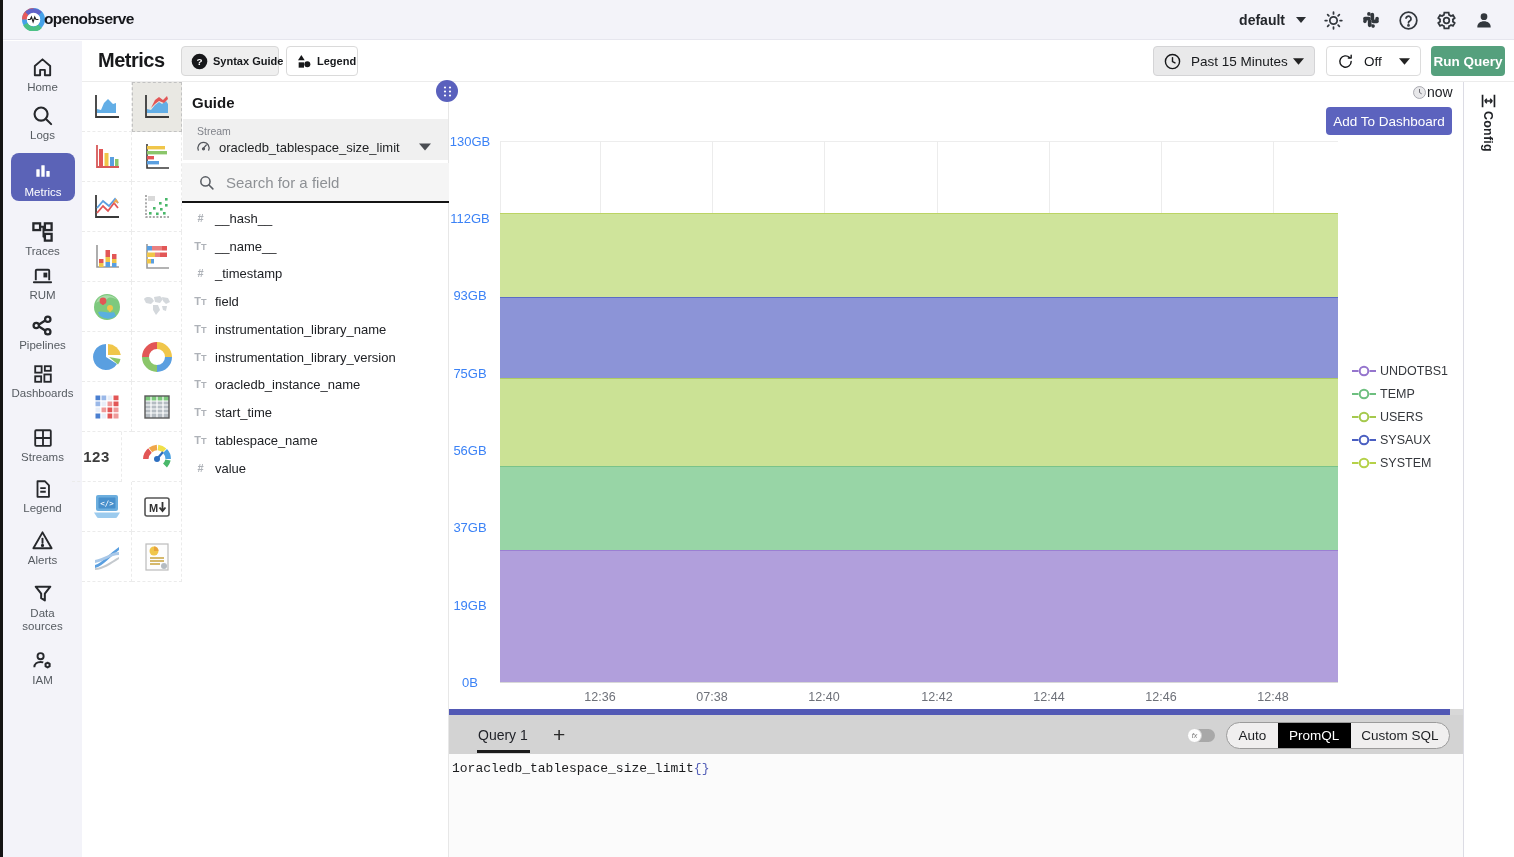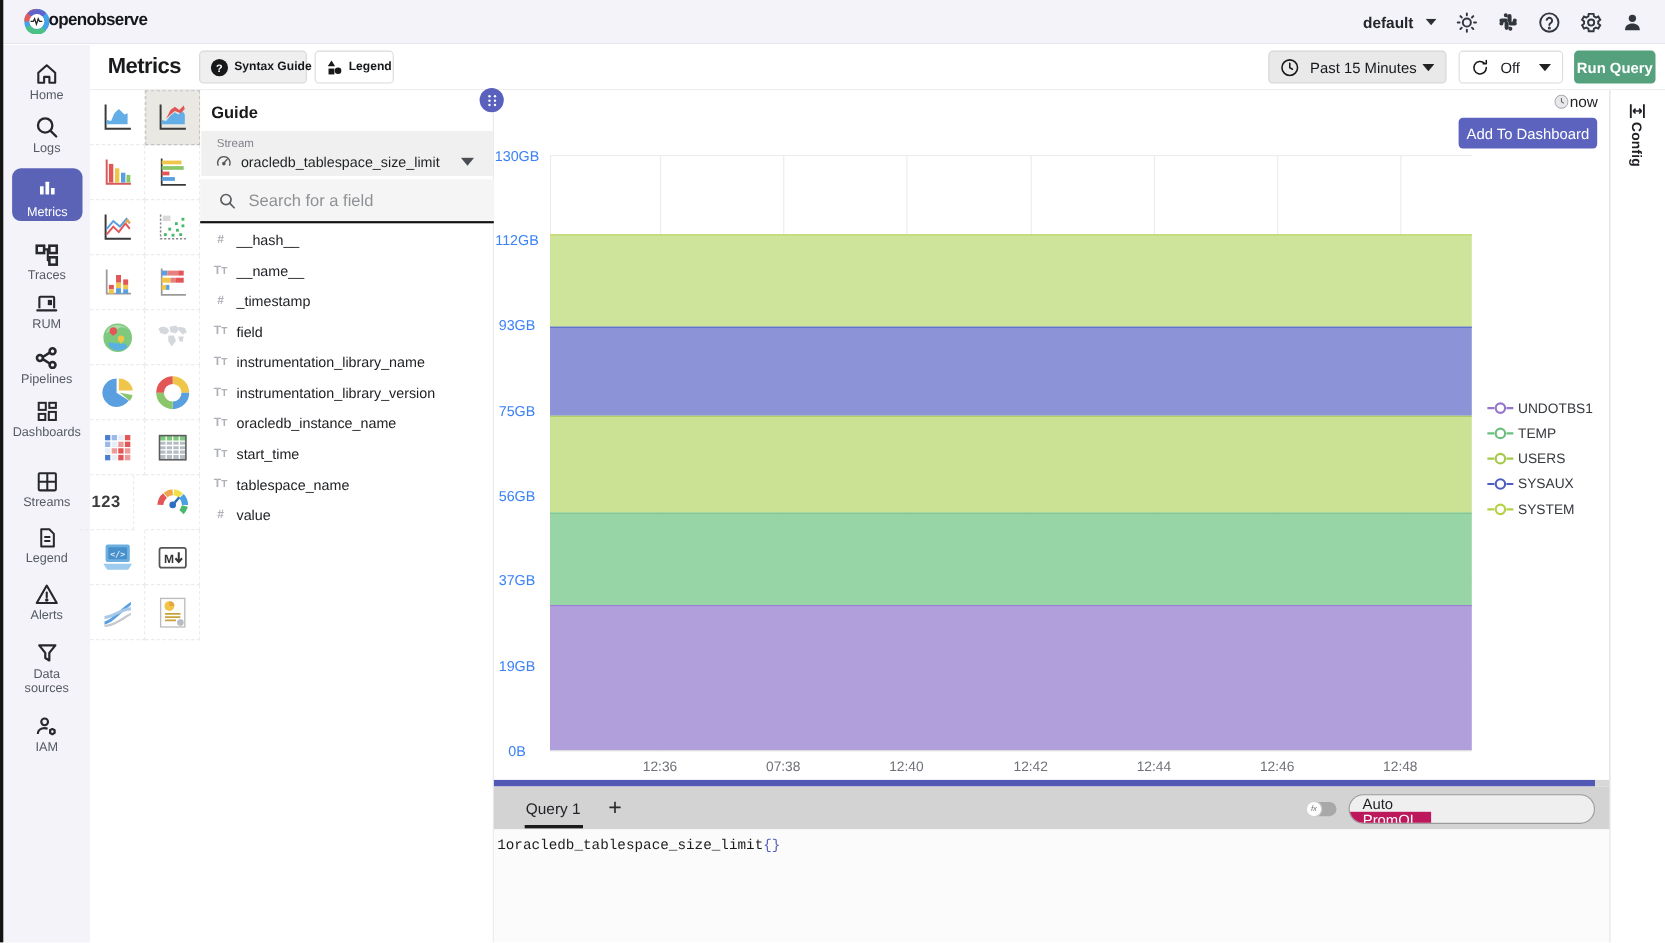--- a/index.html
+++ b/index.html
@@ -59,23 +59,23 @@
 #config-lbl { left:1481px; top:111px; writing-mode:vertical-rl; font-size:12.5px; font-weight:bold; color:#202226; letter-spacing:0.2px; }
 
 #splitter { left:449px; top:709px; width:1001px; height:6px; background:#5259b5; }
 #splitter-end { left:1450px; top:709px; width:13px; height:6px; background:#d8d8d8; }
 #qbar { left:449px; top:715px; width:1014px; height:39px; background:#d3d3d3; }
 #qtab { left:478px; top:727px; font-size:14px; color:#212329; }
 #qtab-line { left:477px; top:750px; width:53px; height:3px; background:#1c1c1c; }
 #qplus { left:553px; top:723px; font-size:21px; color:#2a2a2a; }
 #fx-toggle { left:1190px; top:729px; width:25px; height:13px; background:#a8a8a8; border-radius:7px; }
 #fx-toggle .knob { position:absolute; left:-3px; top:-1px; width:15px; height:15px; background:#fdfdfd; border:1px solid #cfcfcf; border-radius:50%; font-size:7px; font-style:italic; color:#777; text-align:center; line-height:14px; }
-#qmode { left:1226px; top:722px; width:224px; height:27px; border:1px solid #9b9b9b; border-radius:14px; overflow:hidden; display:flex; background:#f0efef;flex-direction:column; }
+#qmode { left:1226px; top:722px; width:224px; height:27px; border:1px solid #9b9b9b; border-radius:14px; overflow:hidden; display:flex; background:#f0efef; }
 #qmode .seg { display:flex; align-items:center; justify-content:center; font-size:13.5px; color:#1c1e21; font-weight:500; }
-#qmode .seg.on { background:#be185d; color:#fff; }
+#qmode .seg.on { background:#000000; color:#fff; }
 #qeditor { left:449px; top:754px; width:1014px; height:103px; background:#fbfbfb; }
 #qline { left:452px; top:761px; font-family:"Liberation Mono", monospace; font-size:13px; color:#1b1c1e; }
 #qline .brace { color:#5661b8; }
 </style>
 </head>
 <body>
 <div id="page">
   <div id="edge" class="abs"></div>
 
   <div id="header" class="abs">

